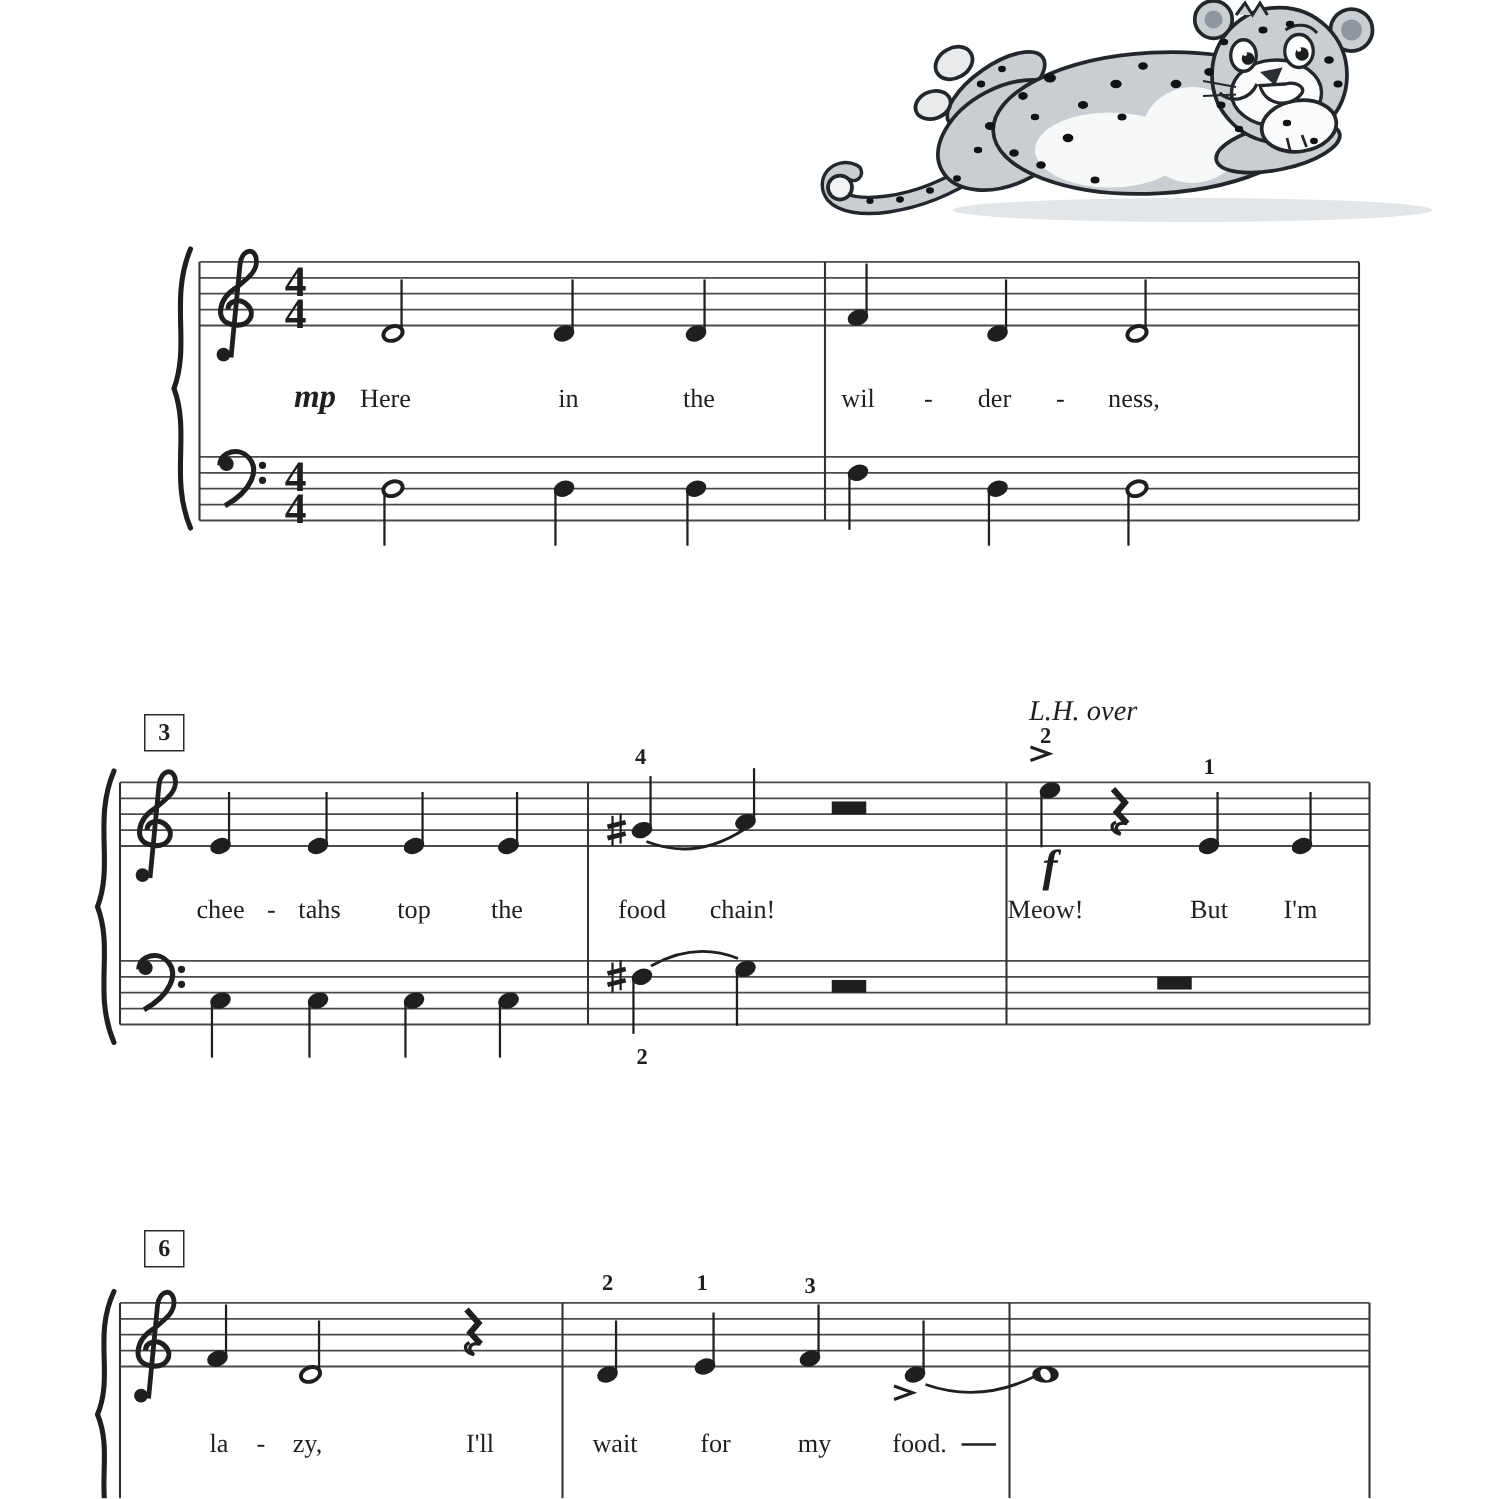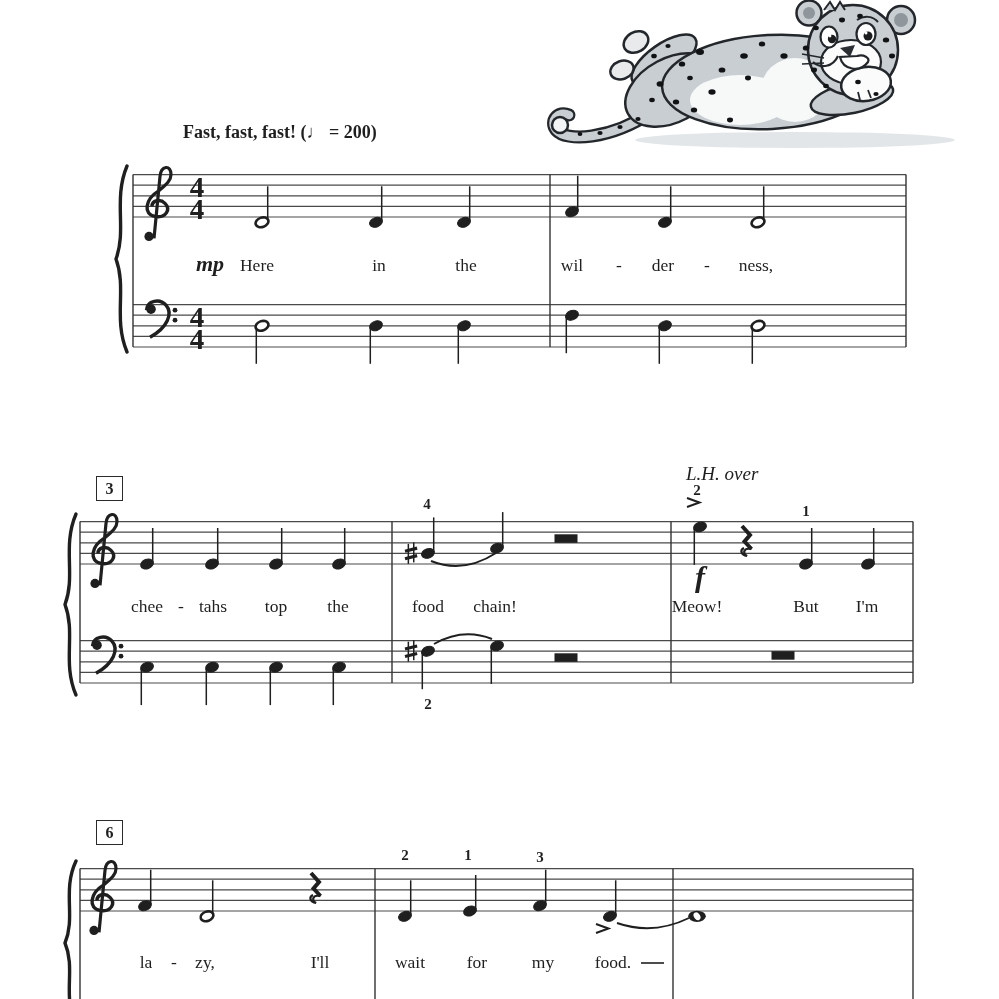--- a/index.html
+++ b/index.html
@@ -12,21 +12,20 @@
         display:flex;align-items:center;justify-content:center;
         font-weight:bold;font-size:16px;background:#fff;}
   .mbox3{left:96px;top:476px;}
   .mbox6{left:96px;top:820px;}
 </style>
 </head>
 <body>
 
 <div class="page">
 
-  <div class="tempo">Fast, fast, fast! (♩ = 200)</div>
 
   <div class="mbox mbox3">
     <span>3</span>
   </div>
   <div class="mbox mbox6">
     <span>6</span>
   </div>
 
   <svg id="score-svg" width="999" height="999" viewBox="0 0 999 999">
       <line x1="133" y1="217" x2="906" y2="217" stroke="#4a4a4a" stroke-width="1.2"></line>

